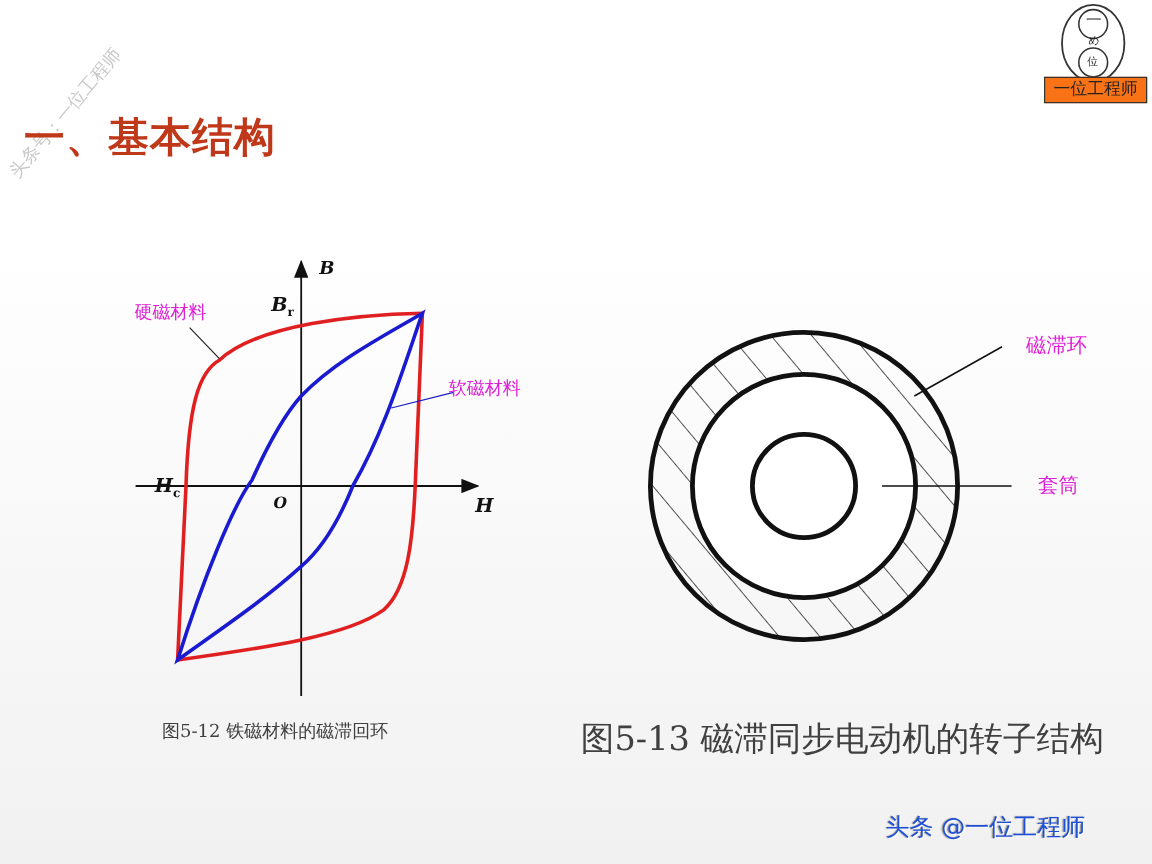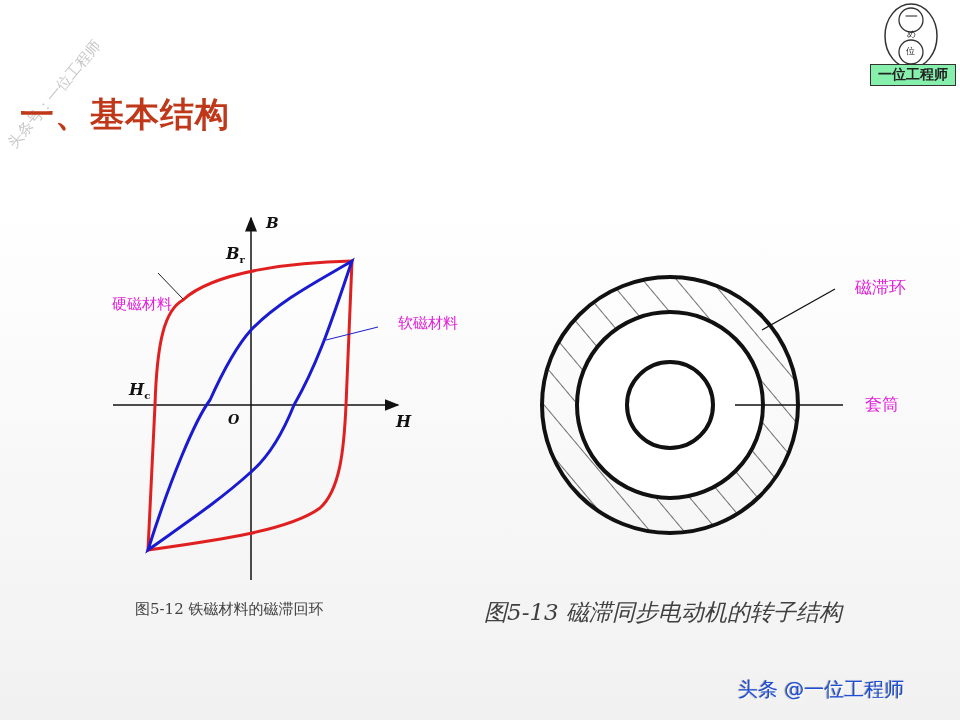--- a/index.html
+++ b/index.html
@@ -15,24 +15,23 @@
   }
   .watermark {
     position:absolute; left:4px; top:70px;
     transform: rotate(-50deg); transform-origin: left top;
     font-size:15px; color:#c8c8c8; white-space:nowrap;
     top:140px;
   }
   .logo { position:absolute; left:864px; top:2px; width:94px; height:86px; }
   .logo-box {
     position:absolute; left:870px; top:64px; width:86px; height:22px;
-    border:1.5px solid #333; background:#86efac; box-sizing:border-box;
+    border:1.5px solid #333; background:#f97316; box-sizing:border-box;
     font-size:14px; color:#222; text-align:center; line-height:19px;
     font-family:"DejaVu Serif", serif;
-    font-weight:bold;
   }
   svg.fig { position:absolute; left:0; top:0; }
   .lbl { position:absolute; font-family:"DejaVu Serif", serif; white-space:nowrap; }
   .mag { color:#e020d8; font-size:15px; }
   .axis-lbl { font-style:italic; font-weight:bold; color:#111; font-size:15px; }
   .caption { position:absolute; font-family:"DejaVu Serif", serif; color:#404040; white-space:nowrap; }
   .footer {
     position:absolute; left:738px; top:676px; font-size:20px; color:#1d4ed8;
     text-shadow: 1px 1px 1px #fff, -1px 0 1px #888;
   }
@@ -76,25 +75,25 @@
 
   <circle cx="670" cy="405" r="128" fill="url(#hatch)" stroke="#111" stroke-width="4"></circle>
   <circle cx="670" cy="405" r="93" fill="#fff" stroke="#111" stroke-width="4"></circle>
   <circle cx="670" cy="405" r="43" fill="#fff" stroke="#111" stroke-width="4"></circle>
   <line x1="835" y1="289" x2="762" y2="330" stroke="#111" stroke-width="1.3"></line>
   <line x1="735" y1="405" x2="843" y2="405" stroke="#111" stroke-width="1.3"></line>
 </svg>
 
 <div class="lbl axis-lbl" style="left:266px;top:214px;">B</div>
 <div class="lbl axis-lbl" style="left:226px;top:244px;font-size:16px;"><span>B</span><sub style="font-size:10px;font-style:normal;">r</sub></div>
-<div class="lbl axis-lbl" style="left:129px;top:380px;font-size:16px;"><span>H</span><sub style="font-size:10px;font-style:normal;">c</sub></div>
+<div class="lbl axis-lbl" style="left:129px;top:395px;font-size:16px;"><span>H</span><sub style="font-size:10px;font-style:normal;">c</sub></div>
 <div class="lbl axis-lbl" style="left:228px;top:412px;font-size:13px;">O</div>
 <div class="lbl axis-lbl" style="left:396px;top:412px;font-size:16px;">H</div>
-<div class="lbl mag" style="left:112px;top:251px;margin-top:44px;">硬磁材料</div>
-<div class="lbl mag" style="left:398px;top:314px;">软磁材料</div>
+<div class="lbl mag" style="left:112px;top:251px;">硬磁材料</div>
+<div class="lbl mag" style="left:374px;top:314px;">软磁材料</div>
 
 <div class="lbl mag" style="left:855px;top:276px;font-size:17px;">磁滞环</div>
 <div class="lbl mag" style="left:865px;top:393px;font-size:17px;">套筒</div>
 
 <div class="caption" style="left:135px;top:600px;font-size:15px;">图5-12 铁磁材料的磁滞回环</div>
-<div class="caption" style="left:484px;top:597px;font-size:23px;font-style:italic;">图5-13 磁滞同步电动机的转子结构</div>
+<div class="caption" style="left:484px;top:597px;font-size:28px;">图5-13 磁滞同步电动机的转子结构</div>
 
 <div class="footer">头条 @一位工程师</div>
 
 </body></html>

